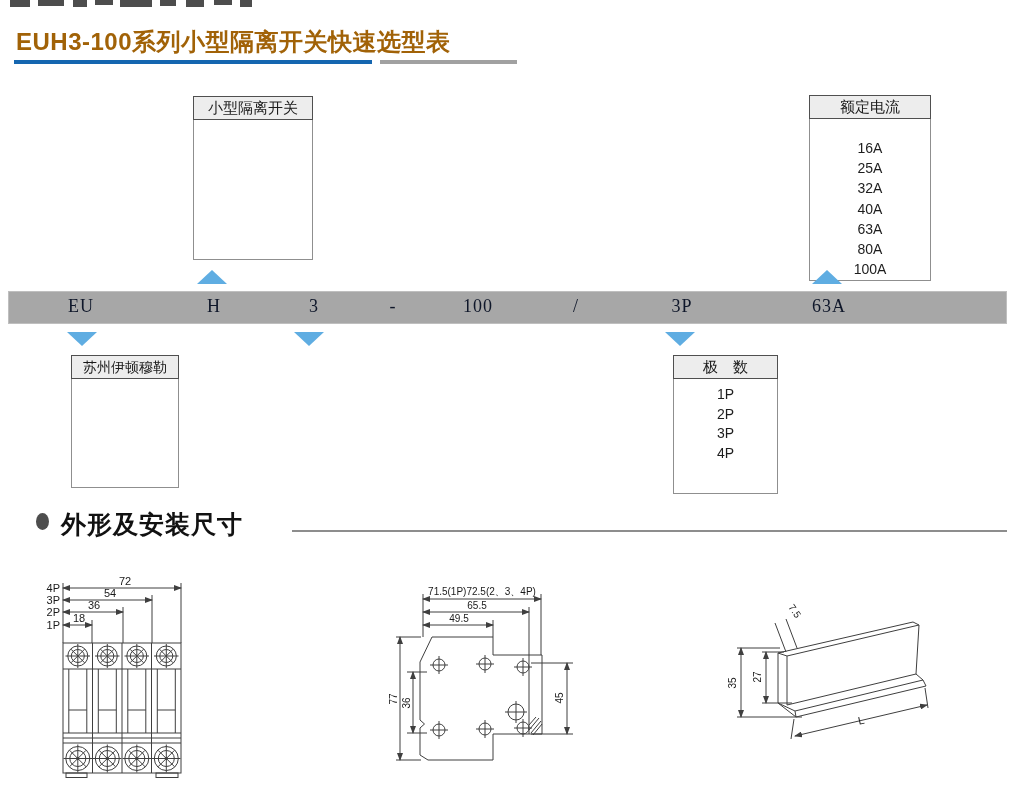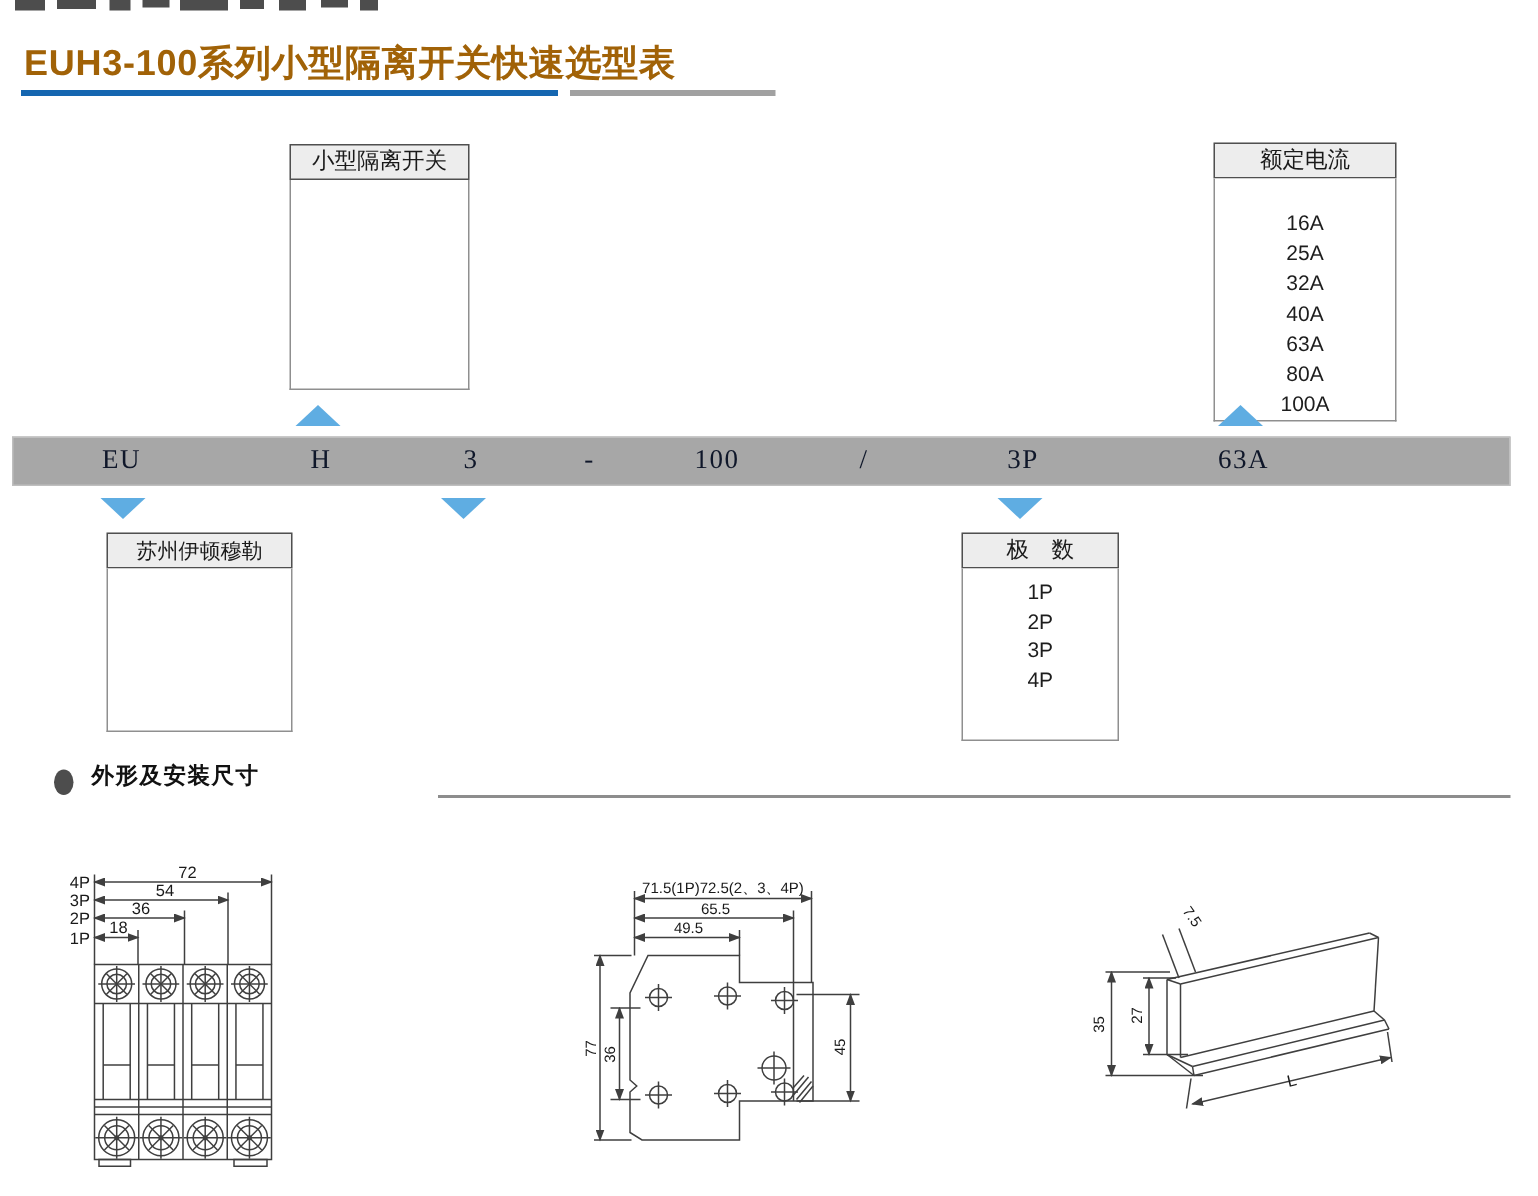--- a/index.html
+++ b/index.html
@@ -31,21 +31,21 @@
                   font-size:18px;letter-spacing:1px;font-family:Liberation Serif, serif;}
 
   
   .tri{position:absolute;width:0;height:0;border-left:15px solid transparent;border-right:15px solid transparent;}
   .tri.up{border-bottom:14px solid #5fade2;}
   .tri.down{border-top:14px solid #5fade2;}
 
   
   #sec-bullet{position:absolute;left:36px;top:513px;width:13px;height:17px;border-radius:50%;
               background:#4d4d4d;}
-  #sec-title{position:absolute;left:61px;top:508px;font-size:15px;font-weight:600;color:#111;
+  #sec-title{position:absolute;left:61px;top:508px;font-size:25px;font-weight:600;color:#111;
              letter-spacing:1px;}
   #sec-line{position:absolute;left:292px;top:530px;width:715px;height:2px;background:#8d8d8d;}
 
   svg{position:absolute;overflow:visible;}
   svg text{font-family:"Liberation Sans","DejaVu Sans",sans-serif;fill:#1a1a1a;}
   .ln{stroke:#3f3f3f;stroke-width:1;fill:none;}
   .dim{stroke:#3f3f3f;stroke-width:1;fill:none;}
 </style>
 </head>
 <body>
@@ -97,27 +97,27 @@
     <span style="left:469px">100</span>
     <span style="left:567px">/</span>
     <span style="left:673px">3P</span>
     <span style="left:820px">63A</span>
   </div>
 
   <div class="tri down" style="left:67px;top:332px;"></div>
   <div class="tri down" style="left:294px;top:332px;"></div>
   <div class="tri down" style="left:665px;top:332px;"></div>
 
-  <div class="callout" style="left:30px;top:355px;width:124px;">
+  <div class="callout" style="left:30px;top:355px;width:108px;">
     <div class="hd" style="font-size:14px">苏州伊顿穆勒</div>
     <div class="bd" style="height:108px;"></div>
   </div>
 
 
-  <div class="callout" style="left:600px;top:355px;width:105px;">
+  <div class="callout" style="left:632px;top:355px;width:105px;">
     <div class="hd">极　数</div>
     <div class="bd" style="height:108px;padding-top:6px;">
       <div class="it" style="line-height:19.5px">1P</div>
       <div class="it" style="line-height:19.5px">2P</div>
       <div class="it" style="line-height:19.5px">3P</div>
       <div class="it" style="line-height:19.5px">4P</div>
     </div>
   </div>
 
   <div id="sec-bullet"></div>

